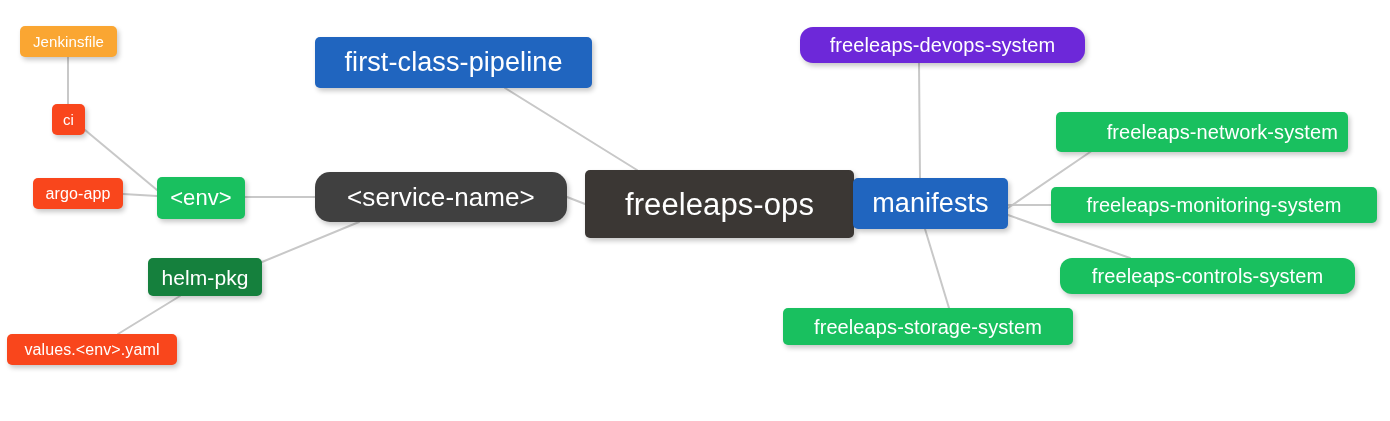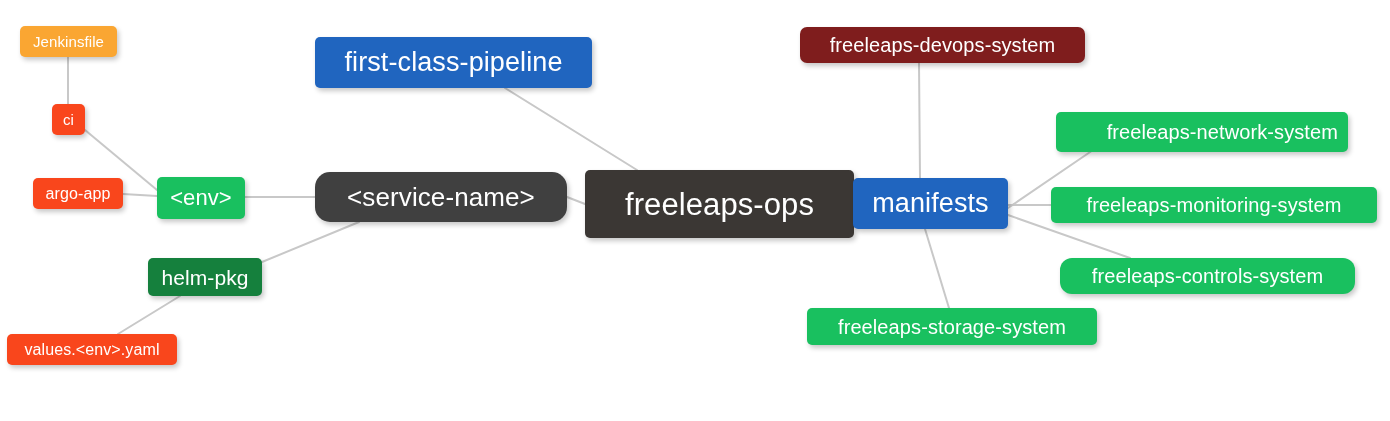--- a/index.html
+++ b/index.html
@@ -90,29 +90,29 @@
       </div>
       <div class="mm-node" style="left: 52px; top: 104px; width: 33px; height: 31px; background: rgb(249, 70, 28); font-size: 15px; border-radius: 5px;">
         <span class="mm-label">ci</span>
       </div>
       <div class="mm-node" style="left: 33px; top: 178px; width: 90px; height: 31px; background: rgb(249, 70, 28); font-size: 16px; border-radius: 5px;">
         <span class="mm-label">argo-app</span>
       </div>
       <div class="mm-node" style="left: 7px; top: 334px; width: 170px; height: 31px; background: rgb(249, 70, 28); font-size: 16px; border-radius: 5px;">
         <span class="mm-label">values.&lt;env&gt;.yaml</span>
       </div>
-      <div class="mm-node" style="left: 800px; top: 27px; width: 285px; height: 36px; background: #7f1d1d; font-size: 20px; border-radius: 7px;">
+      <div class="mm-node" style="left: 800px; top: 27px; width: 285px; height: 36px; background: #6d28d9; font-size: 20px; border-radius: 13px;">
         <span class="mm-label">freeleaps-devops-system</span>
       </div>
       <div class="mm-node" style="left: 1056px; top: 112px; width: 292px; height: 40px; background: rgb(25, 192, 95); font-size: 20px; border-radius: 5px; justify-content: flex-end;">
         <span class="mm-label">freeleaps-network-system</span>
       </div>
       <div class="mm-node" style="left: 1051px; top: 187px; width: 326px; height: 36px; background: rgb(25, 192, 95); font-size: 20px; border-radius: 5px;">
         <span class="mm-label">freeleaps-monitoring-system</span>
       </div>
       <div class="mm-node" style="left: 1060px; top: 258px; width: 295px; height: 36px; background: rgb(25, 192, 95); font-size: 20px; border-radius: 12px;">
         <span class="mm-label">freeleaps-controls-system</span>
       </div>
-      <div class="mm-node" style="left: 807px; top: 308px; width: 290px; height: 37px; background: rgb(25, 192, 95); font-size: 20px; border-radius: 5px;">
+      <div class="mm-node" style="left: 783px; top: 308px; width: 290px; height: 37px; background: rgb(25, 192, 95); font-size: 20px; border-radius: 5px;">
         <span class="mm-label">freeleaps-storage-system</span>
       </div>
     </div>
 </div>
 
 </body></html>

